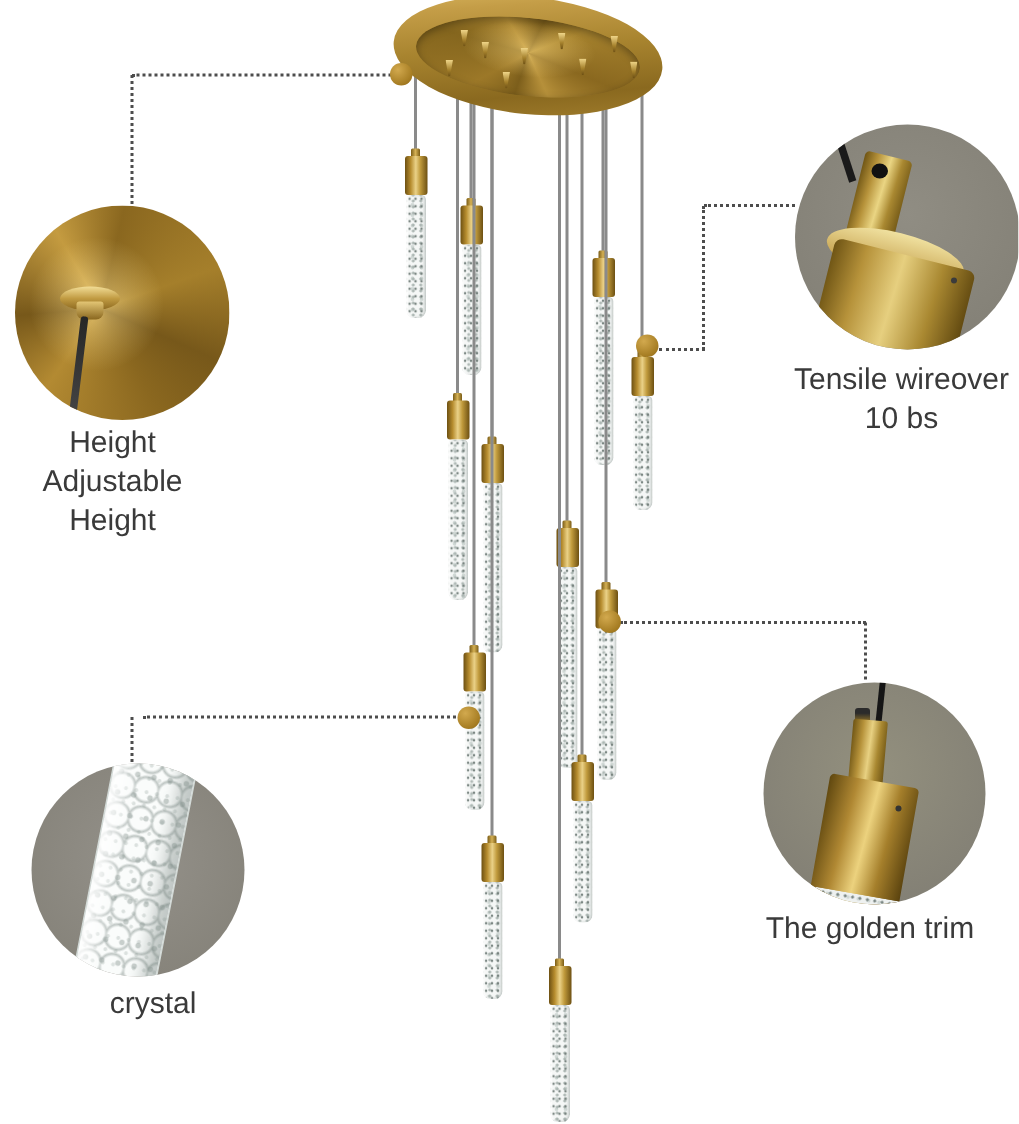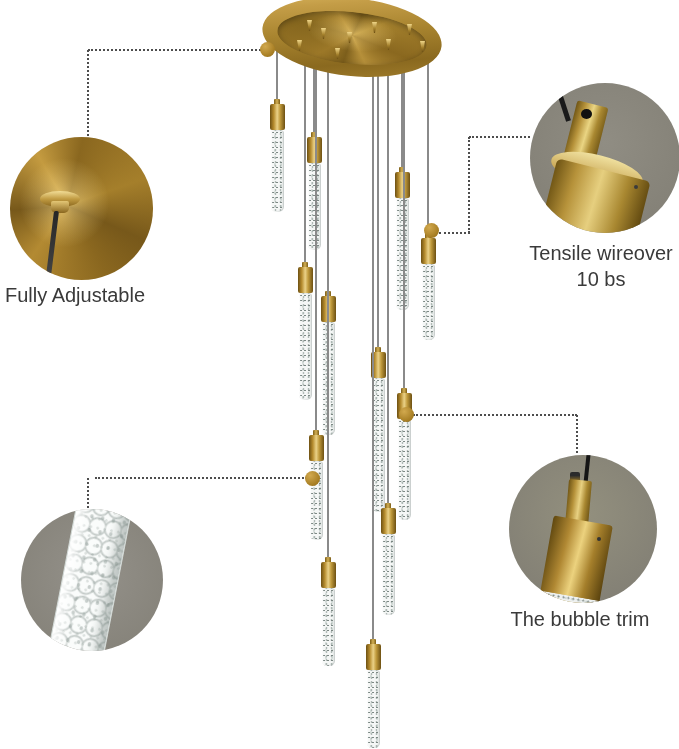--- a/index.html
+++ b/index.html
@@ -203,25 +203,27 @@
   <div class="circ c4">
     <div class="c4-wire"></div>
     <div class="c4-nub"></div>
     <div class="c4-neck"></div>
     <div class="c4-body"></div>
     <div class="c4-crystal"></div>
     <div class="c4-dot"></div>
   </div>
 
   <div class="lbl" style="left:0px;top:282px;width:150px;">
-    <div>Fully Adjustable</div>
+    <div>Height Adjustable</div>
+    <div>Height</div>
   </div>
   <div class="lbl" style="left:521px;top:240px;width:160px;">
     <div>Tensile wireover</div>
     <div>10 bs</div>
   </div>
   <div class="lbl" style="left:12px;top:656px;width:180px;">
+    <div>crystal</div>
   </div>
   <div class="lbl" style="left:490px;top:606px;width:180px;">
-    <div>The bubble trim</div>
+    <div>The golden trim</div>
   </div>
 
 </div>
 
 </body></html>

